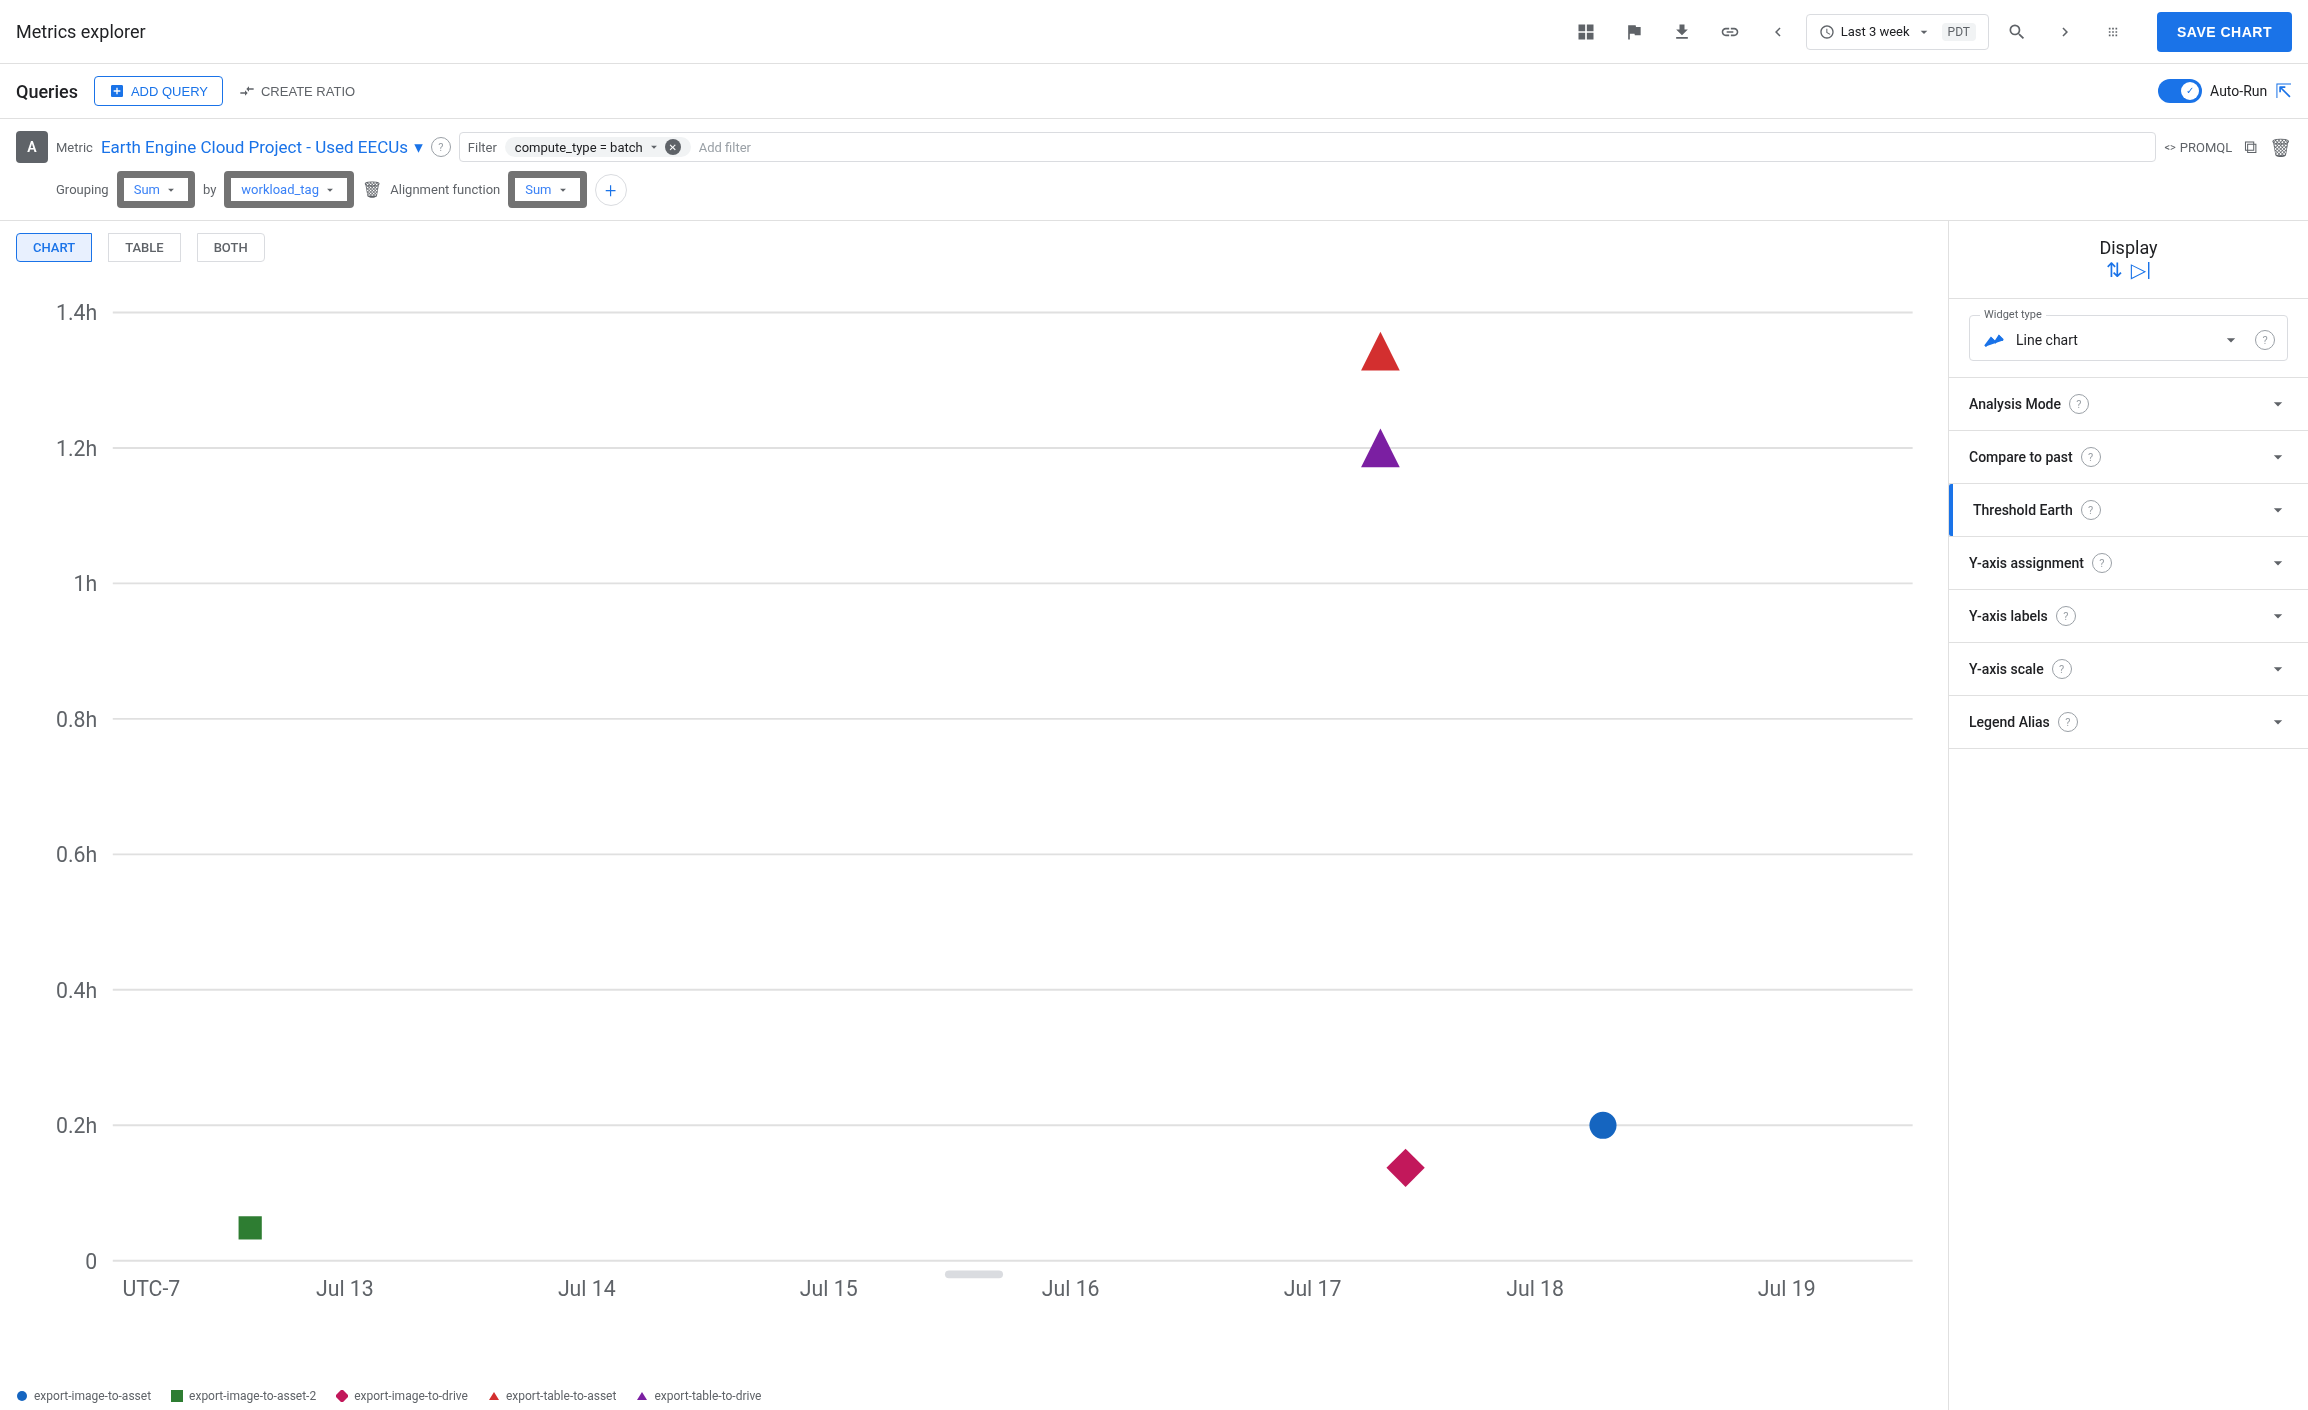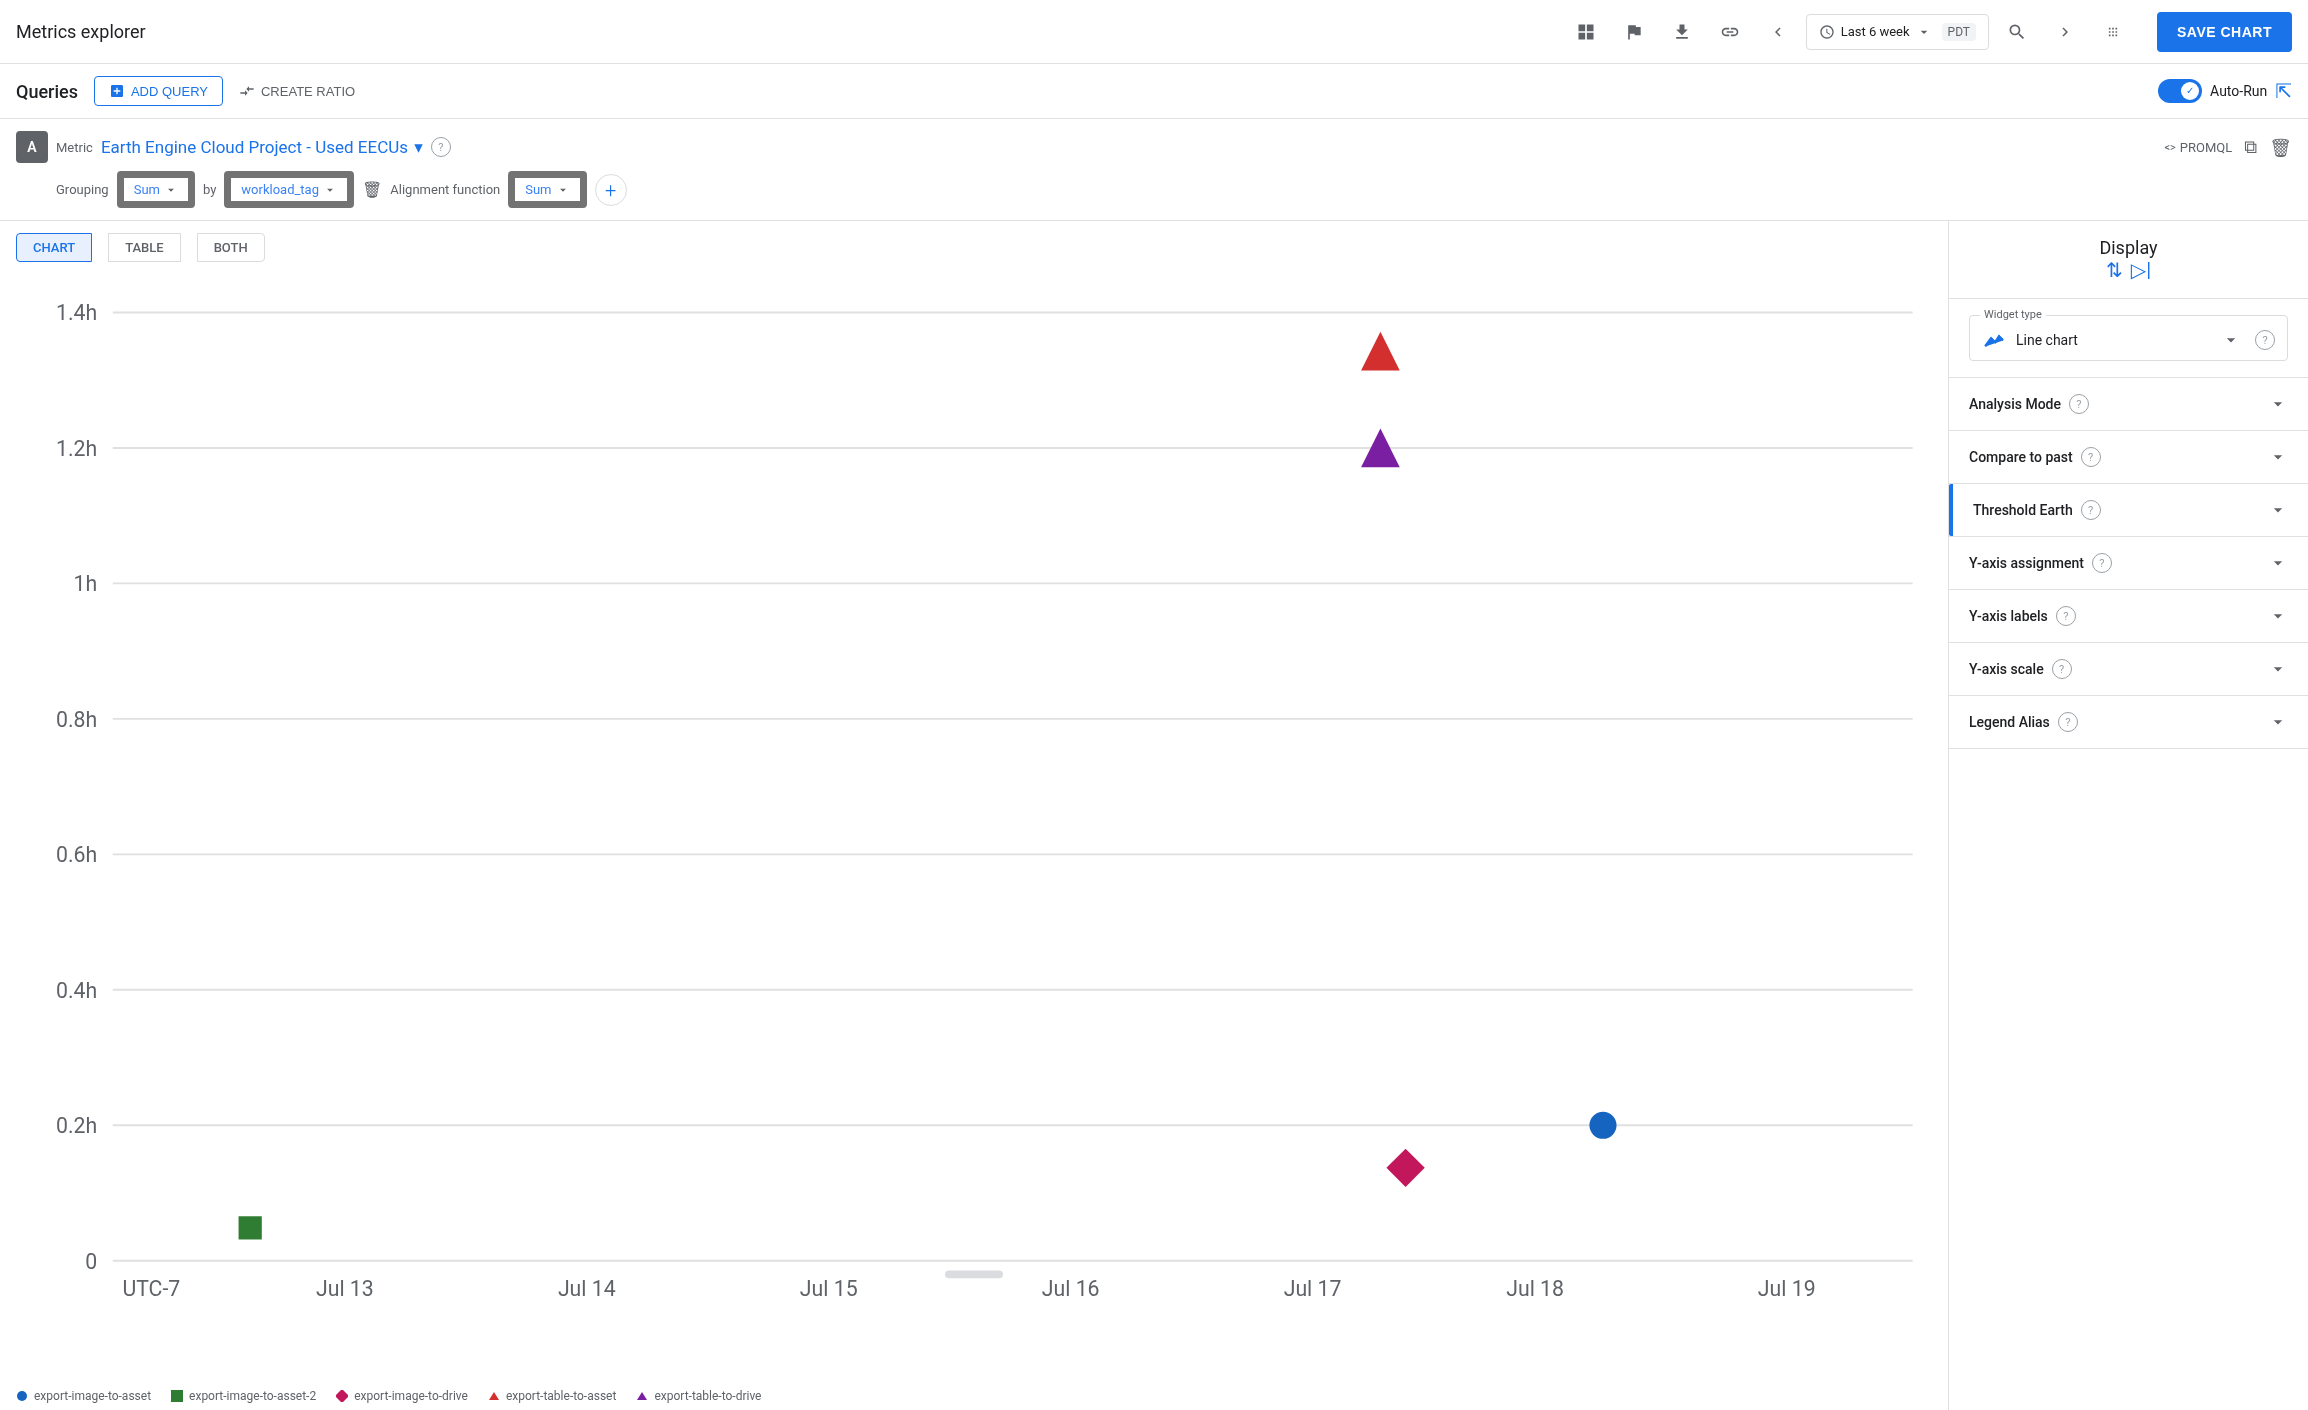--- a/index.html
+++ b/index.html
@@ -213,21 +213,21 @@
     <button class="icon-btn">
       <svg width="18" height="18" viewBox="0 0 24 24" fill="currentColor">
         <path d="M15.41 7.41L14 6l-6 6 6 6 1.41-1.41L10.83 12z"></path>
       </svg>
     </button>
 
     <div class="time-selector">
       <svg width="16" height="16" viewBox="0 0 24 24" fill="#5f6368">
         <path d="M11.99 2C6.47 2 2 6.48 2 12s4.47 10 9.99 10C17.52 22 22 17.52 22 12S17.52 2 11.99 2zM12 20c-4.42 0-8-3.58-8-8s3.58-8 8-8 8 3.58 8 8-3.58 8-8 8zm.5-13H11v6l5.25 3.15.75-1.23-4.5-2.67V7z"></path>
       </svg>
-      <span>Last 6 week</span>
+      <span>Last 3 week</span>
       <svg width="16" height="16" viewBox="0 0 24 24" fill="#5f6368">
         <path d="M7 10l5 5 5-5z"></path>
       </svg>
       <span class="pdt-badge">PDT</span>
     </div>
 
     <button class="icon-btn">
       <svg width="20" height="20" viewBox="0 0 24 24" fill="currentColor">
         <path d="M15.5 14h-.79l-.28-.27A6.471 6.471 0 0 0 16 9.5 6.5 6.5 0 1 0 9.5 16c1.61 0 3.09-.59 4.23-1.57l.27.28v.79l5 4.99L20.49 19l-4.99-5zm-6 0C7.01 14 5 11.99 5 9.5S7.01 5 9.5 5 14 7.01 14 9.5 11.99 14 9.5 14z"></path>
       </svg>
@@ -277,20 +277,31 @@
       <span>A</span>
     </div>
 
     <span class="metric-label">Metric</span>
     <span class="metric-value">
       <span>Earth Engine Cloud Project - Used EECUs</span>
       <span style="margin-left:2px;">▾</span>
     </span>
     <div class="help-icon">?</div>
 
+    <div class="filter-section">
+      <span class="filter-label">Filter</span>
+      <div class="filter-chip">
+        <span>compute_type = batch</span>
+        <svg width="14" height="14" viewBox="0 0 24 24" fill="#5f6368">
+            <path d="M7 10l5 5 5-5z"></path>
+          </svg>
+        <div class="filter-chip-x">✕</div>
+      </div>
+      <span class="add-filter">Add filter</span>
+    </div>
 
     <div class="promql-btn">
       <span style="font-size:11px; color:#5f6368;">&lt;&gt;</span>
       <span>PROMQL</span>
     </div>
     <span class="copy-icon">⧉</span>
     <span class="delete-icon">🗑</span>
   </div>
 
   <div class="grouping-row">

